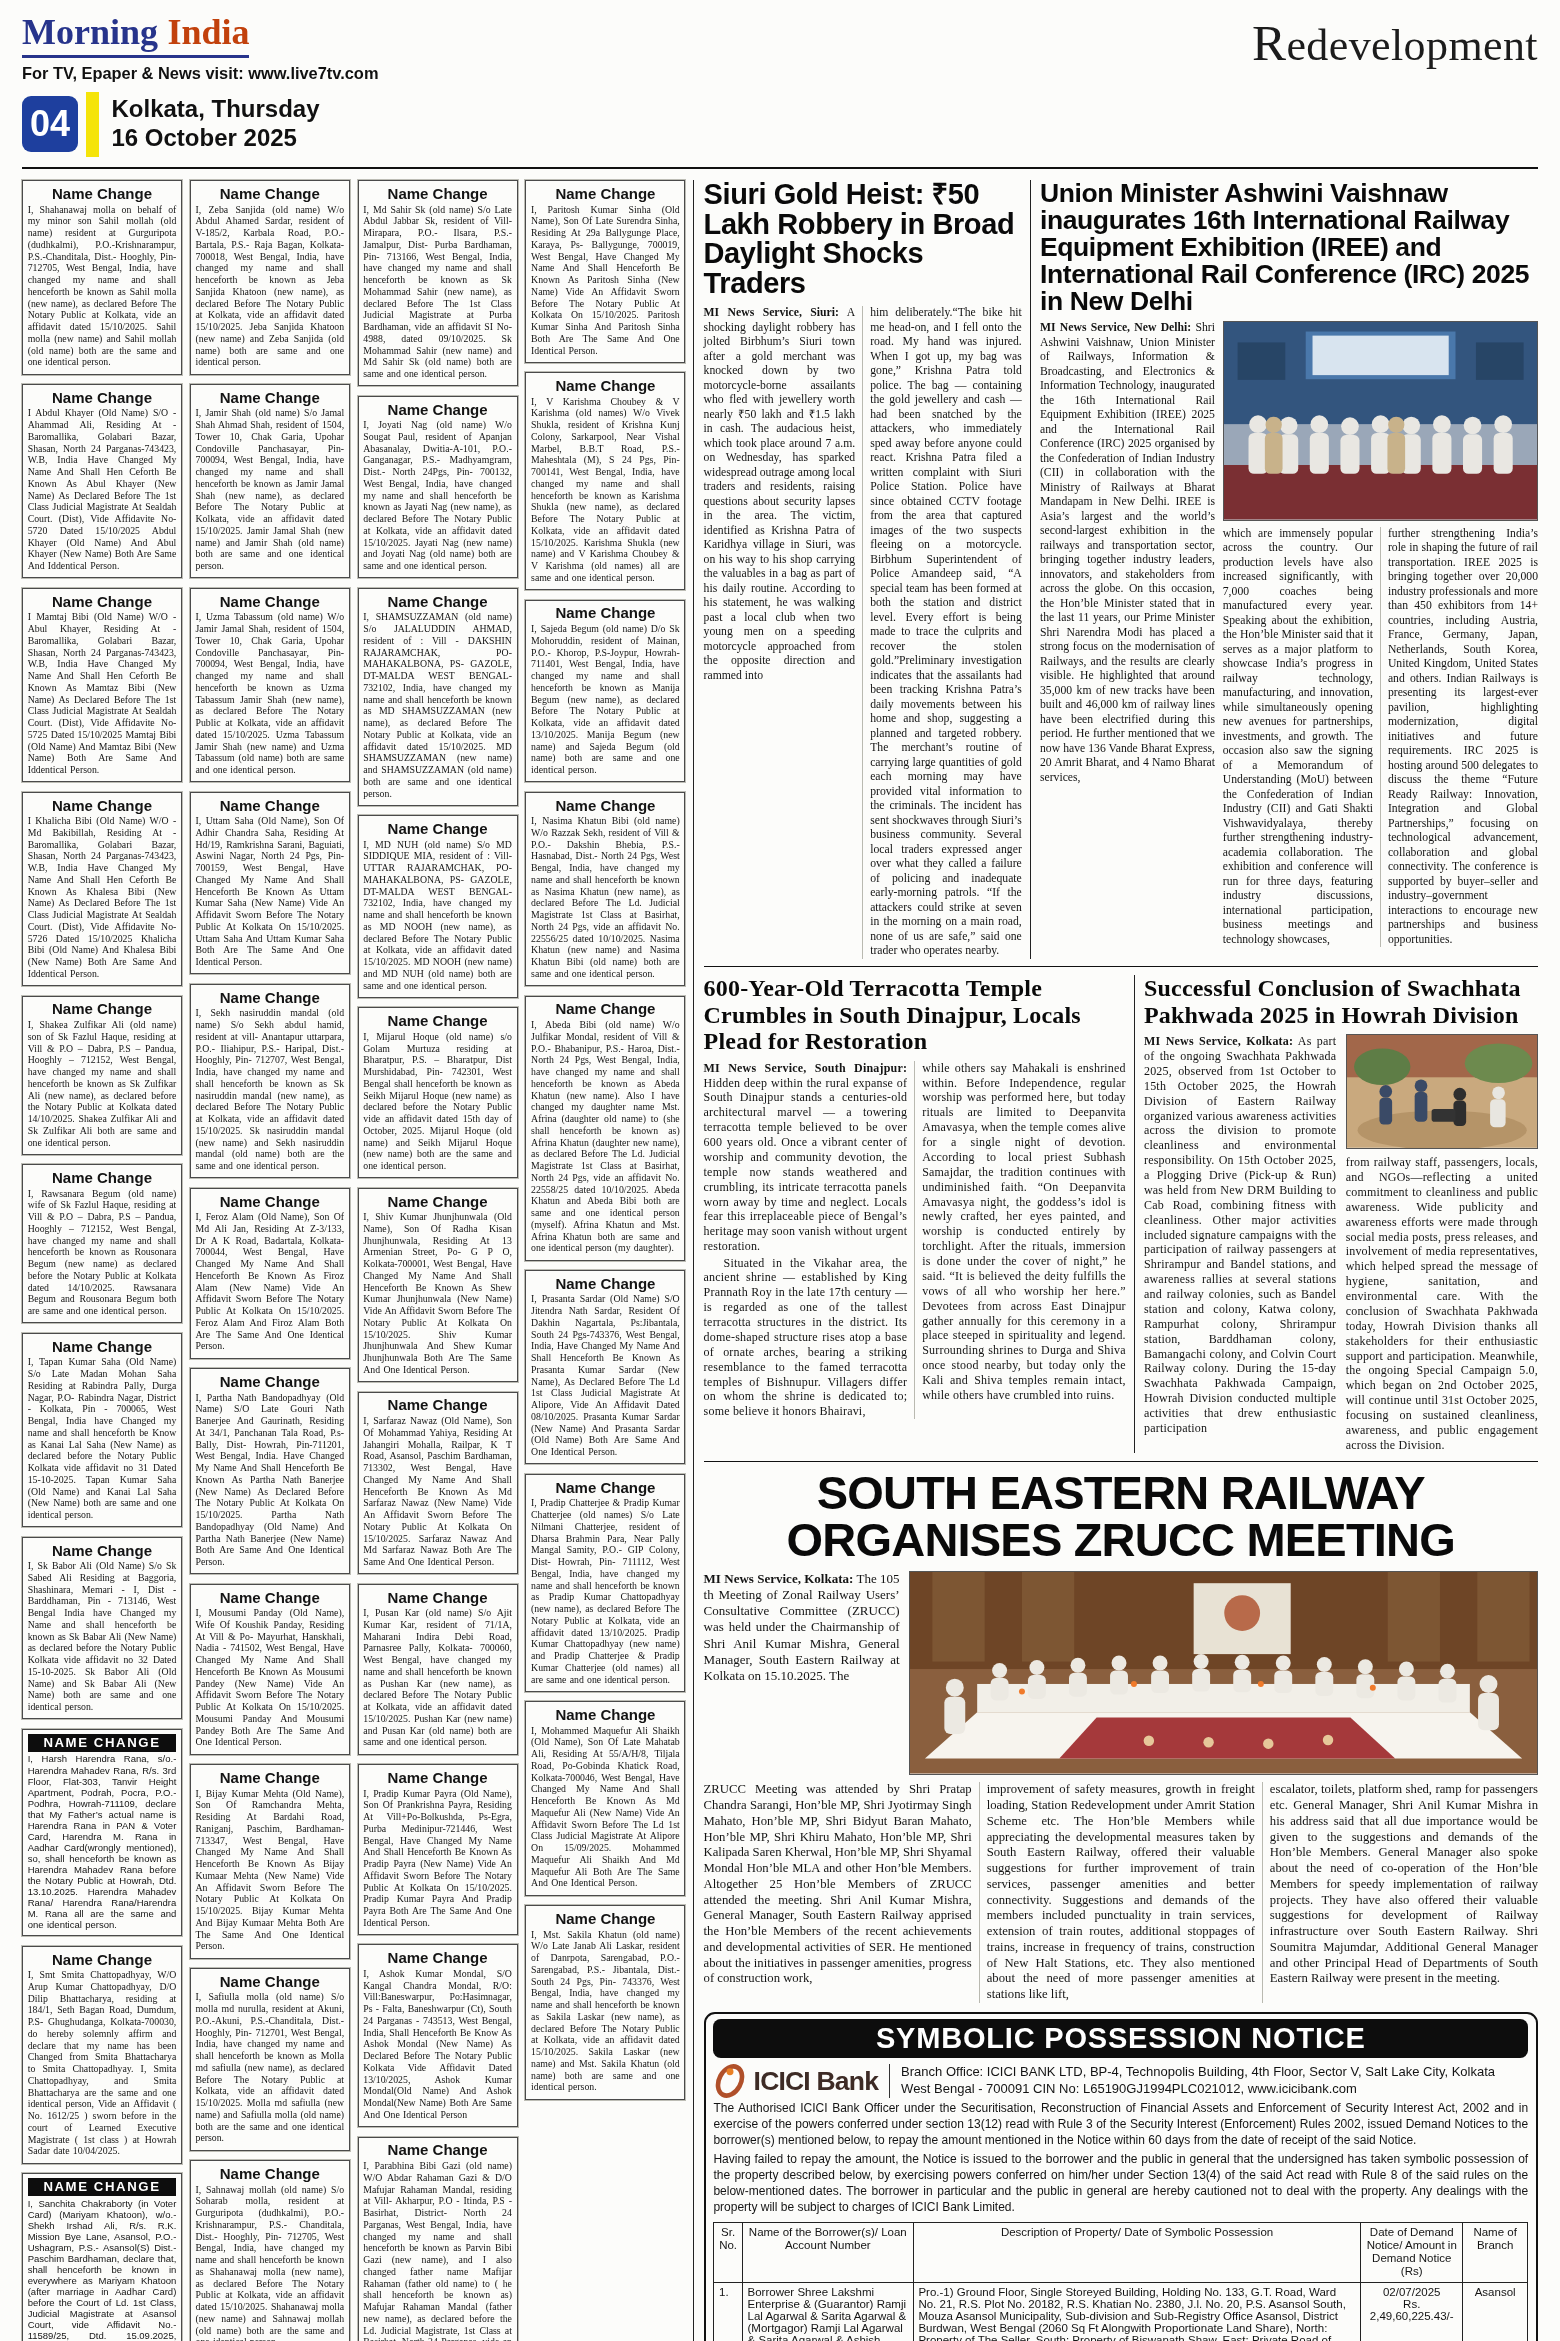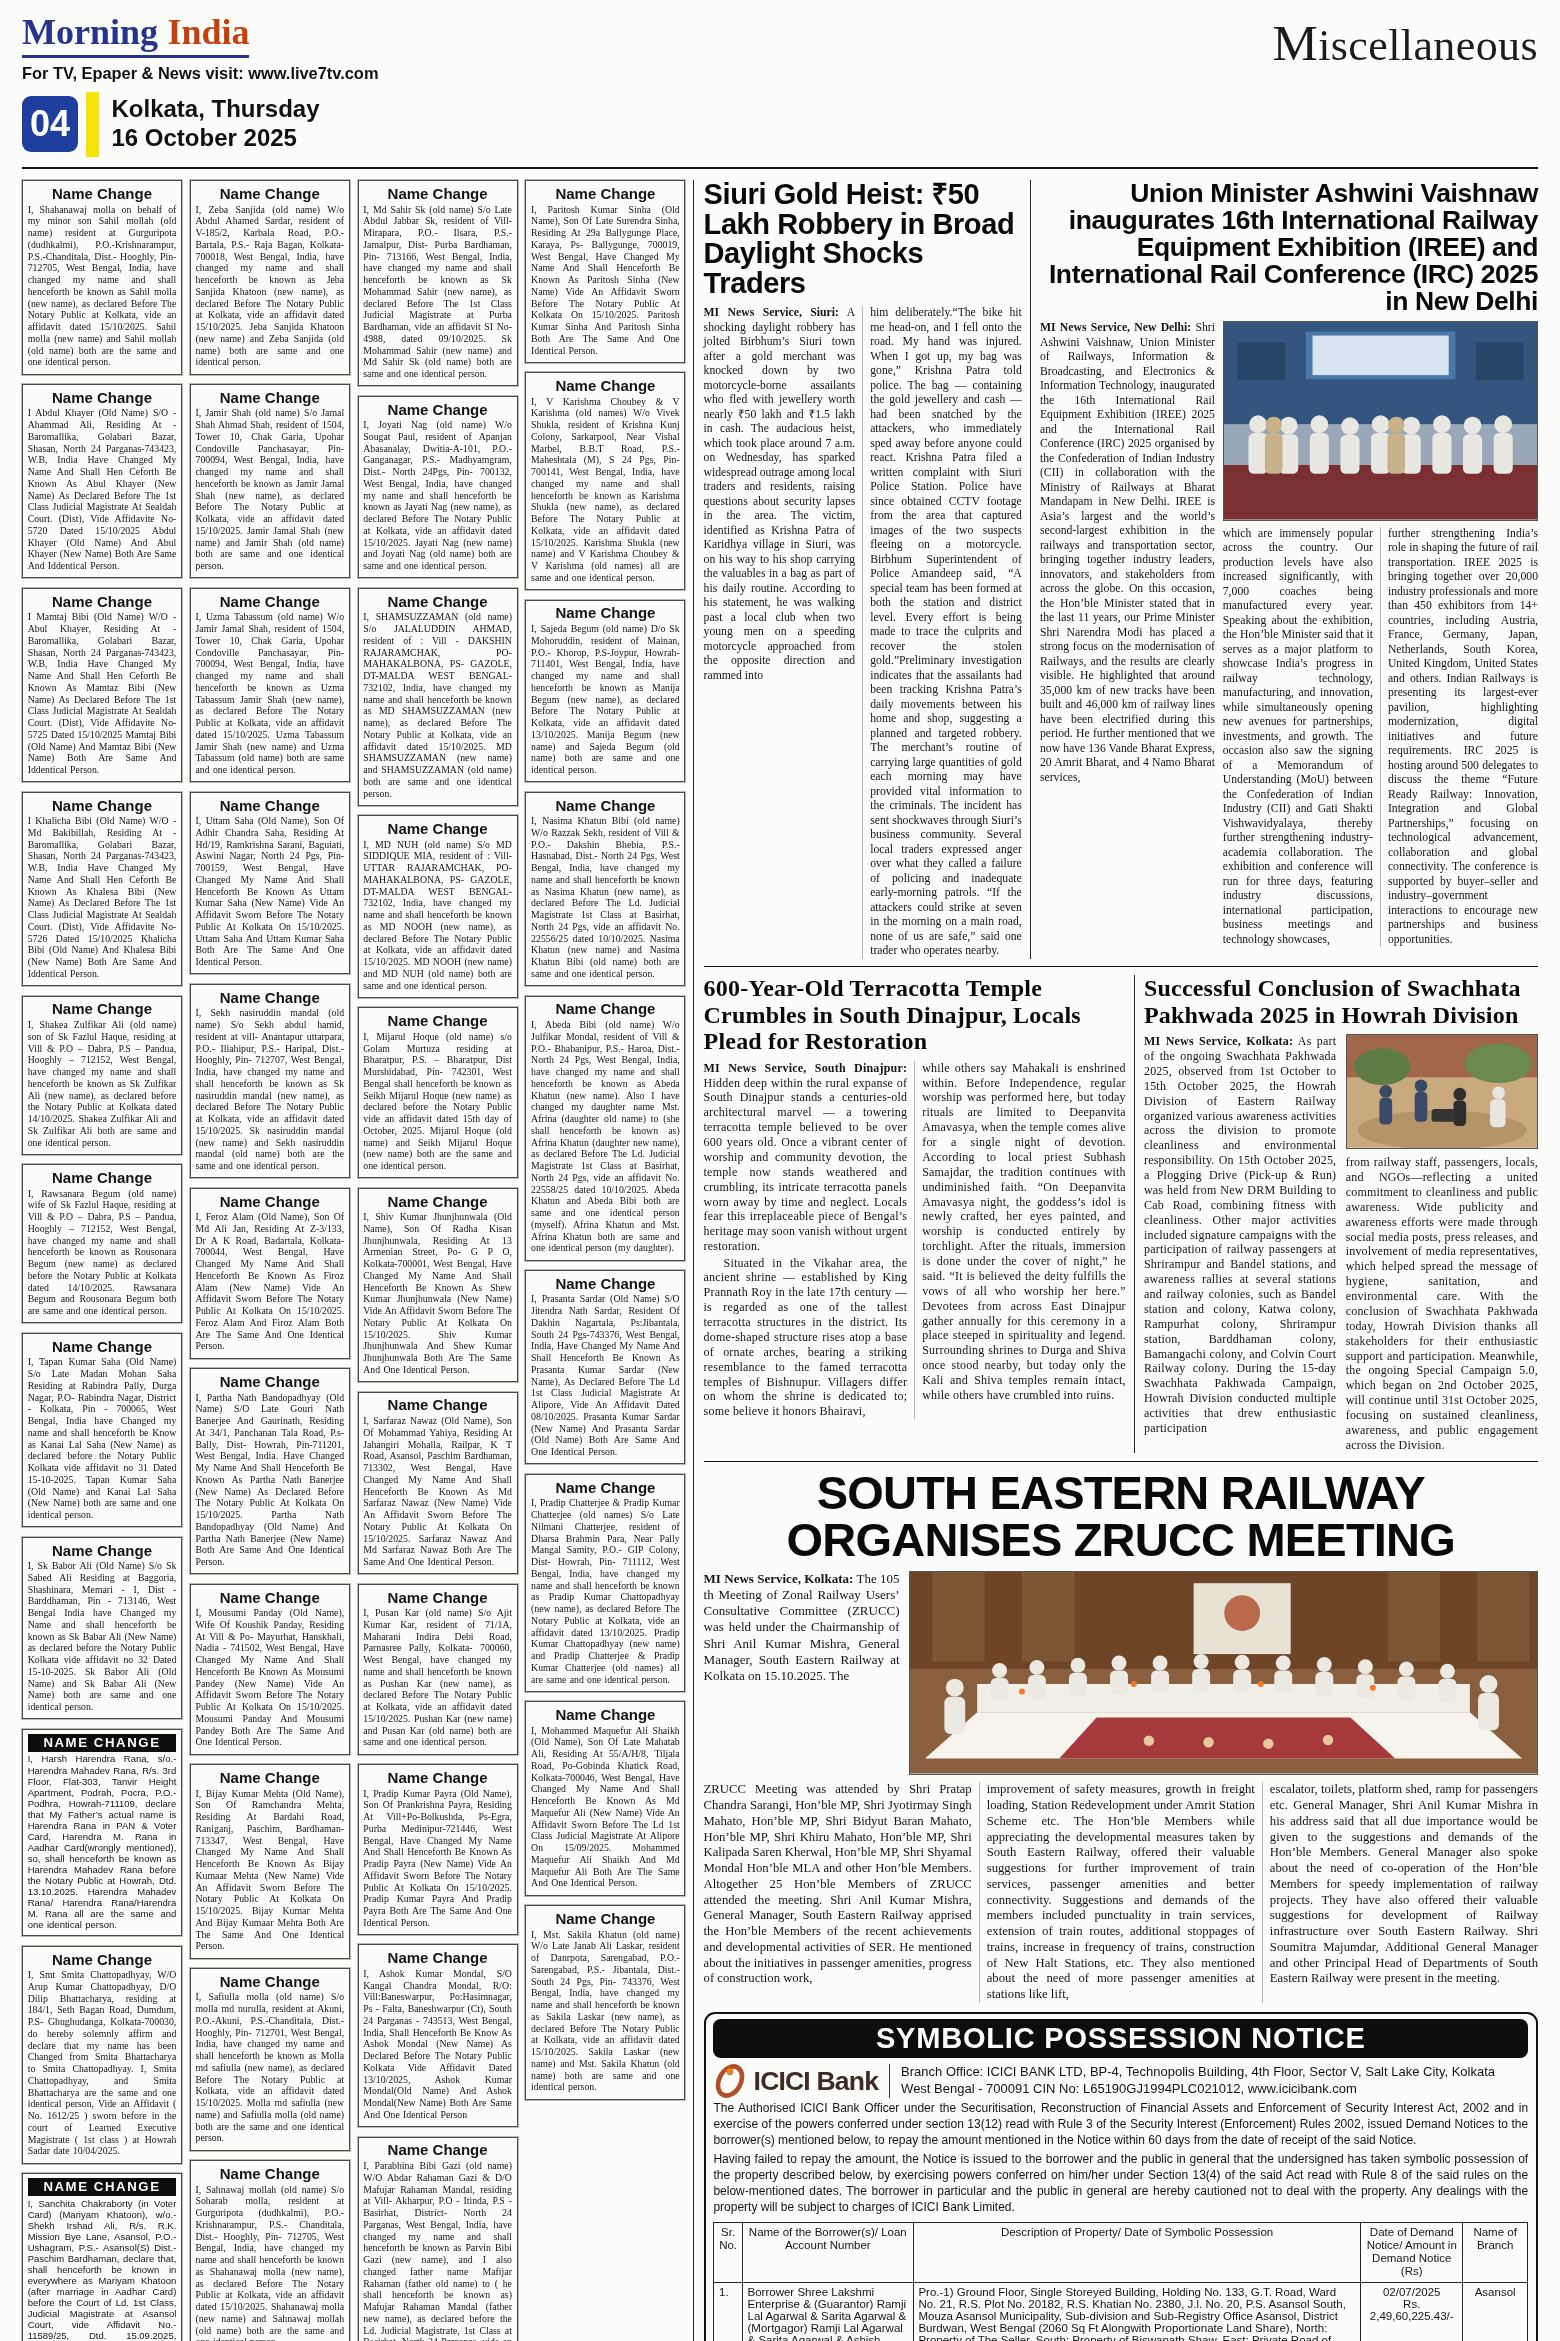--- a/index.html
+++ b/index.html
@@ -44,21 +44,21 @@
   .lead { font-weight:bold; }
   .colset { display:flex; }
   .colset > div { flex:1 1 0; padding:0 7px; min-width:0; }
   .colset > div + div { border-left:0.8px solid #b9b9b0; }
   .colset > div:first-child { padding-left:0; }
   .colset > div:last-child { padding-right:0; }
   
   .siuri { width:326px; flex:0 0 326px; padding-right:7.8px; }
   .siuri h2 { font-size:29px; margin-bottom:7.8px; }
   .union { flex:1 1 auto; border-left:0.8px solid #222; padding-left:9.4px; min-width:0; }
-  .union h2 { font-size:26.5px; text-align:right; margin-bottom:6.2px; }
+  .union h2 { font-size:26.5px; text-align:left; margin-bottom:6.2px; }
   .union-grid { display:flex; gap:7.8px; }
   .union-left { width:175px; flex:0 0 175px; }
   .union-right { flex:1 1 auto; min-width:0; }
   .photo-frame { border:0.8px solid #555; margin-bottom:6.2px; display:block; width:100%; }
   
   .temple { width:430px; flex:0 0 430px; padding-right:7.8px; }
   .temple h2, .swach h2 { font-size:24px; margin-bottom:6.2px; letter-spacing:0.2px; }
   .swach { flex:1 1 auto; border-left:0.8px solid #222; padding-left:9.4px; min-width:0; }
   .swach-grid { display:flex; gap:9.4px; }
   .swach-grid > div { flex:1 1 0; min-width:0; }
@@ -90,21 +90,21 @@
 
 <div class="page">
 
   <header class="masthead">
     <div>
       <div class="logo">
         <span class="logo-morning">Morning</span><span class="logo-india">India</span>
       </div>
       <div class="tagline">For TV, Epaper &amp; News visit: www.live7tv.com</div>
     </div>
-    <div class="section-title">Miscellaneous</div>
+    <div class="section-title">Redevelopment</div>
   </header>
 
   <div class="dateline">
     <div class="page-num">04</div>
     <div class="yellow-bar"></div>
     <div class="date-text">
       <div>Kolkata, Thursday</div>
       <div>16 October 2025</div>
     </div>
   </div>

